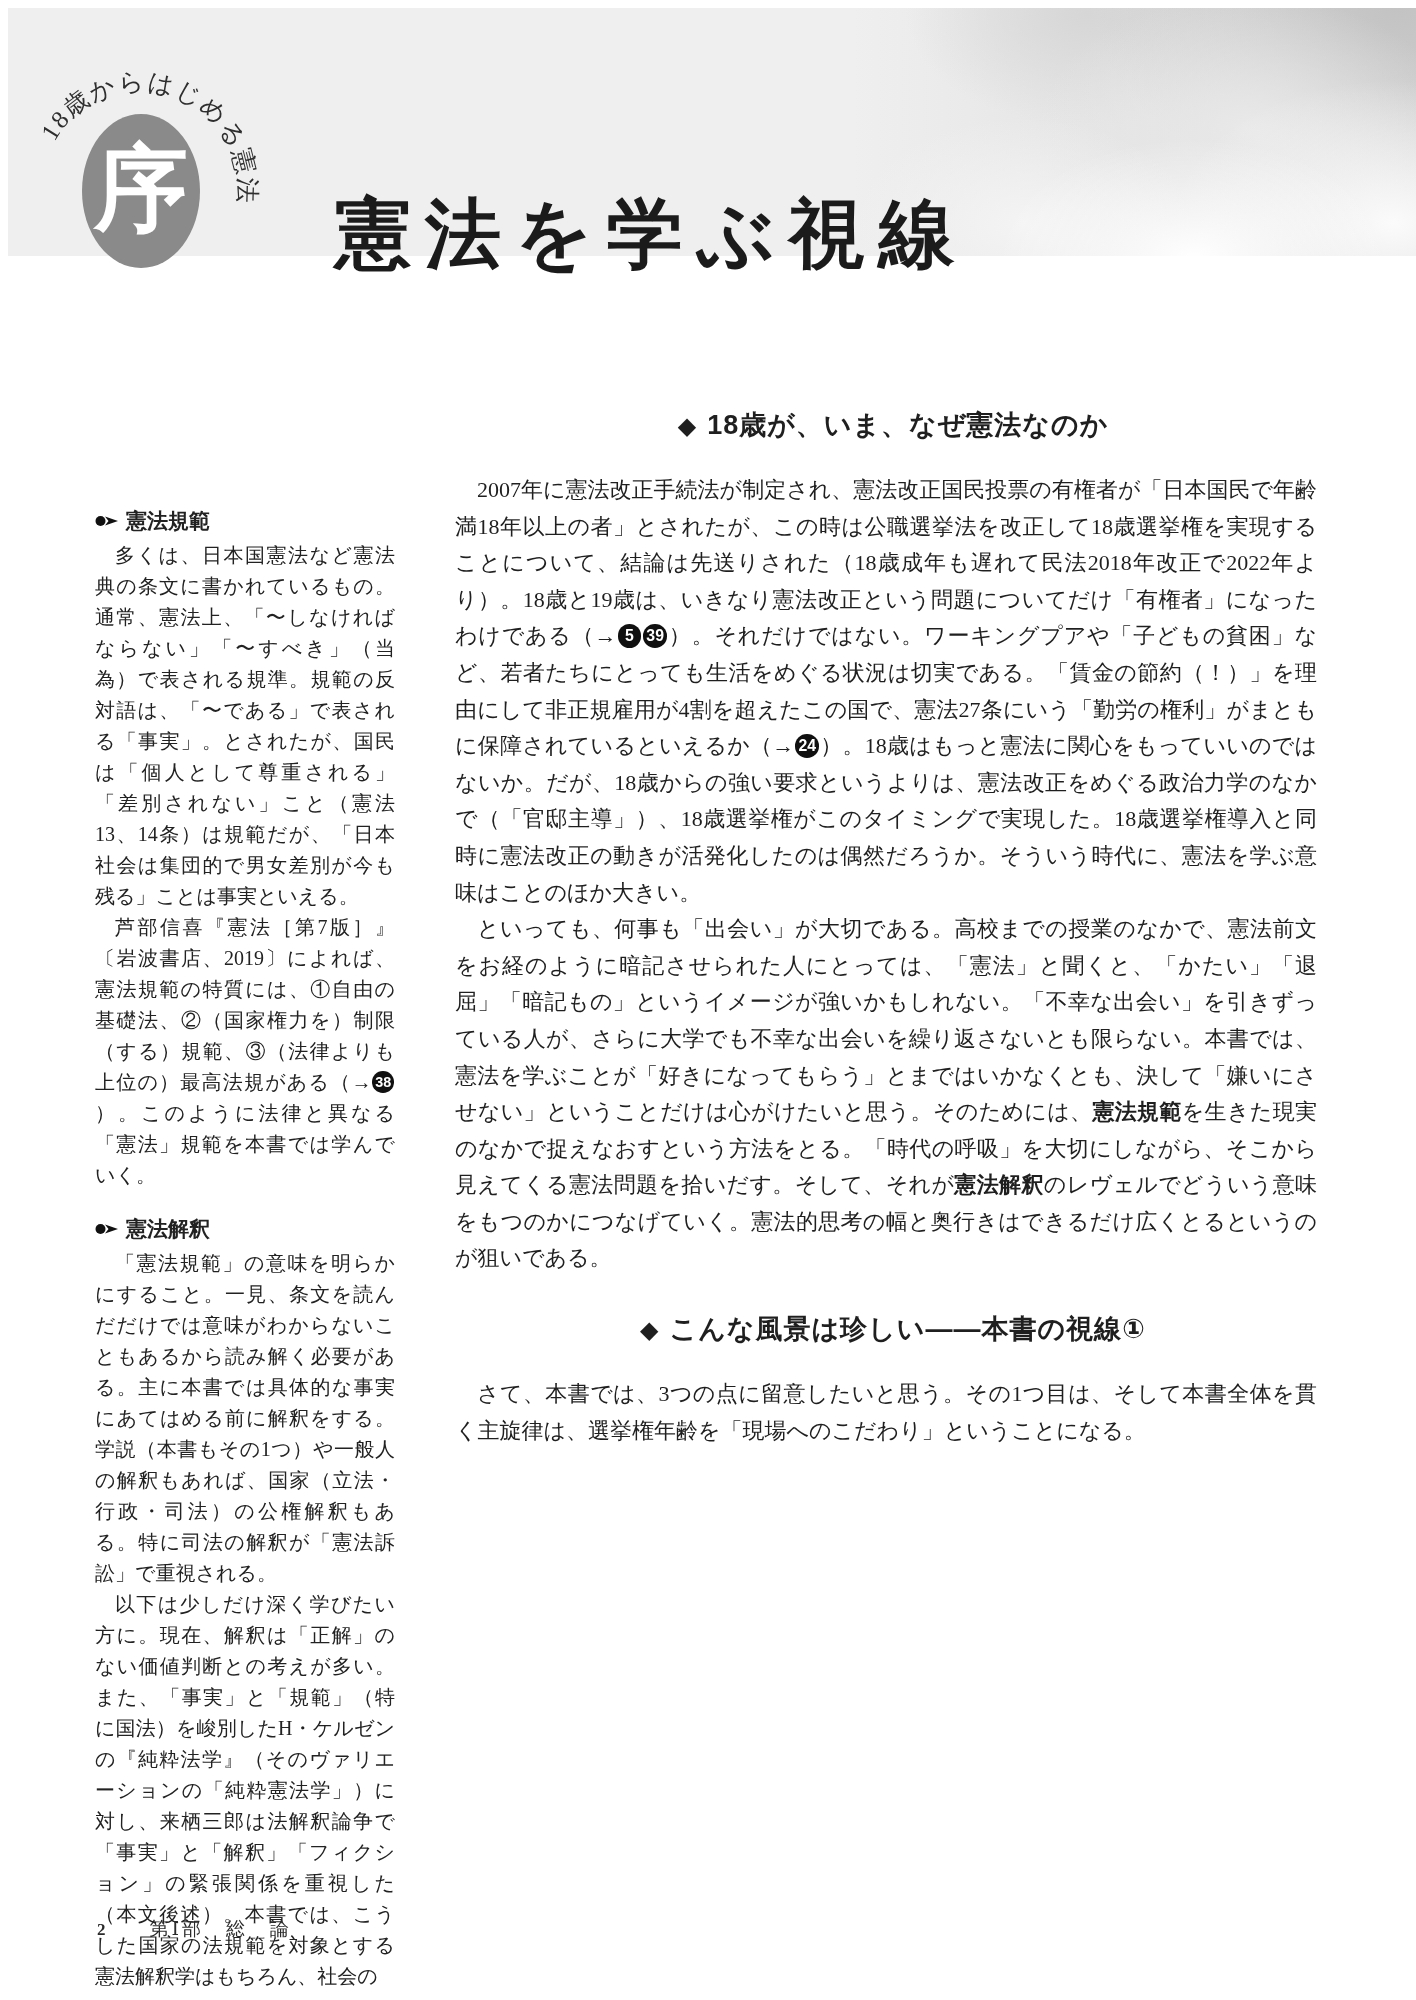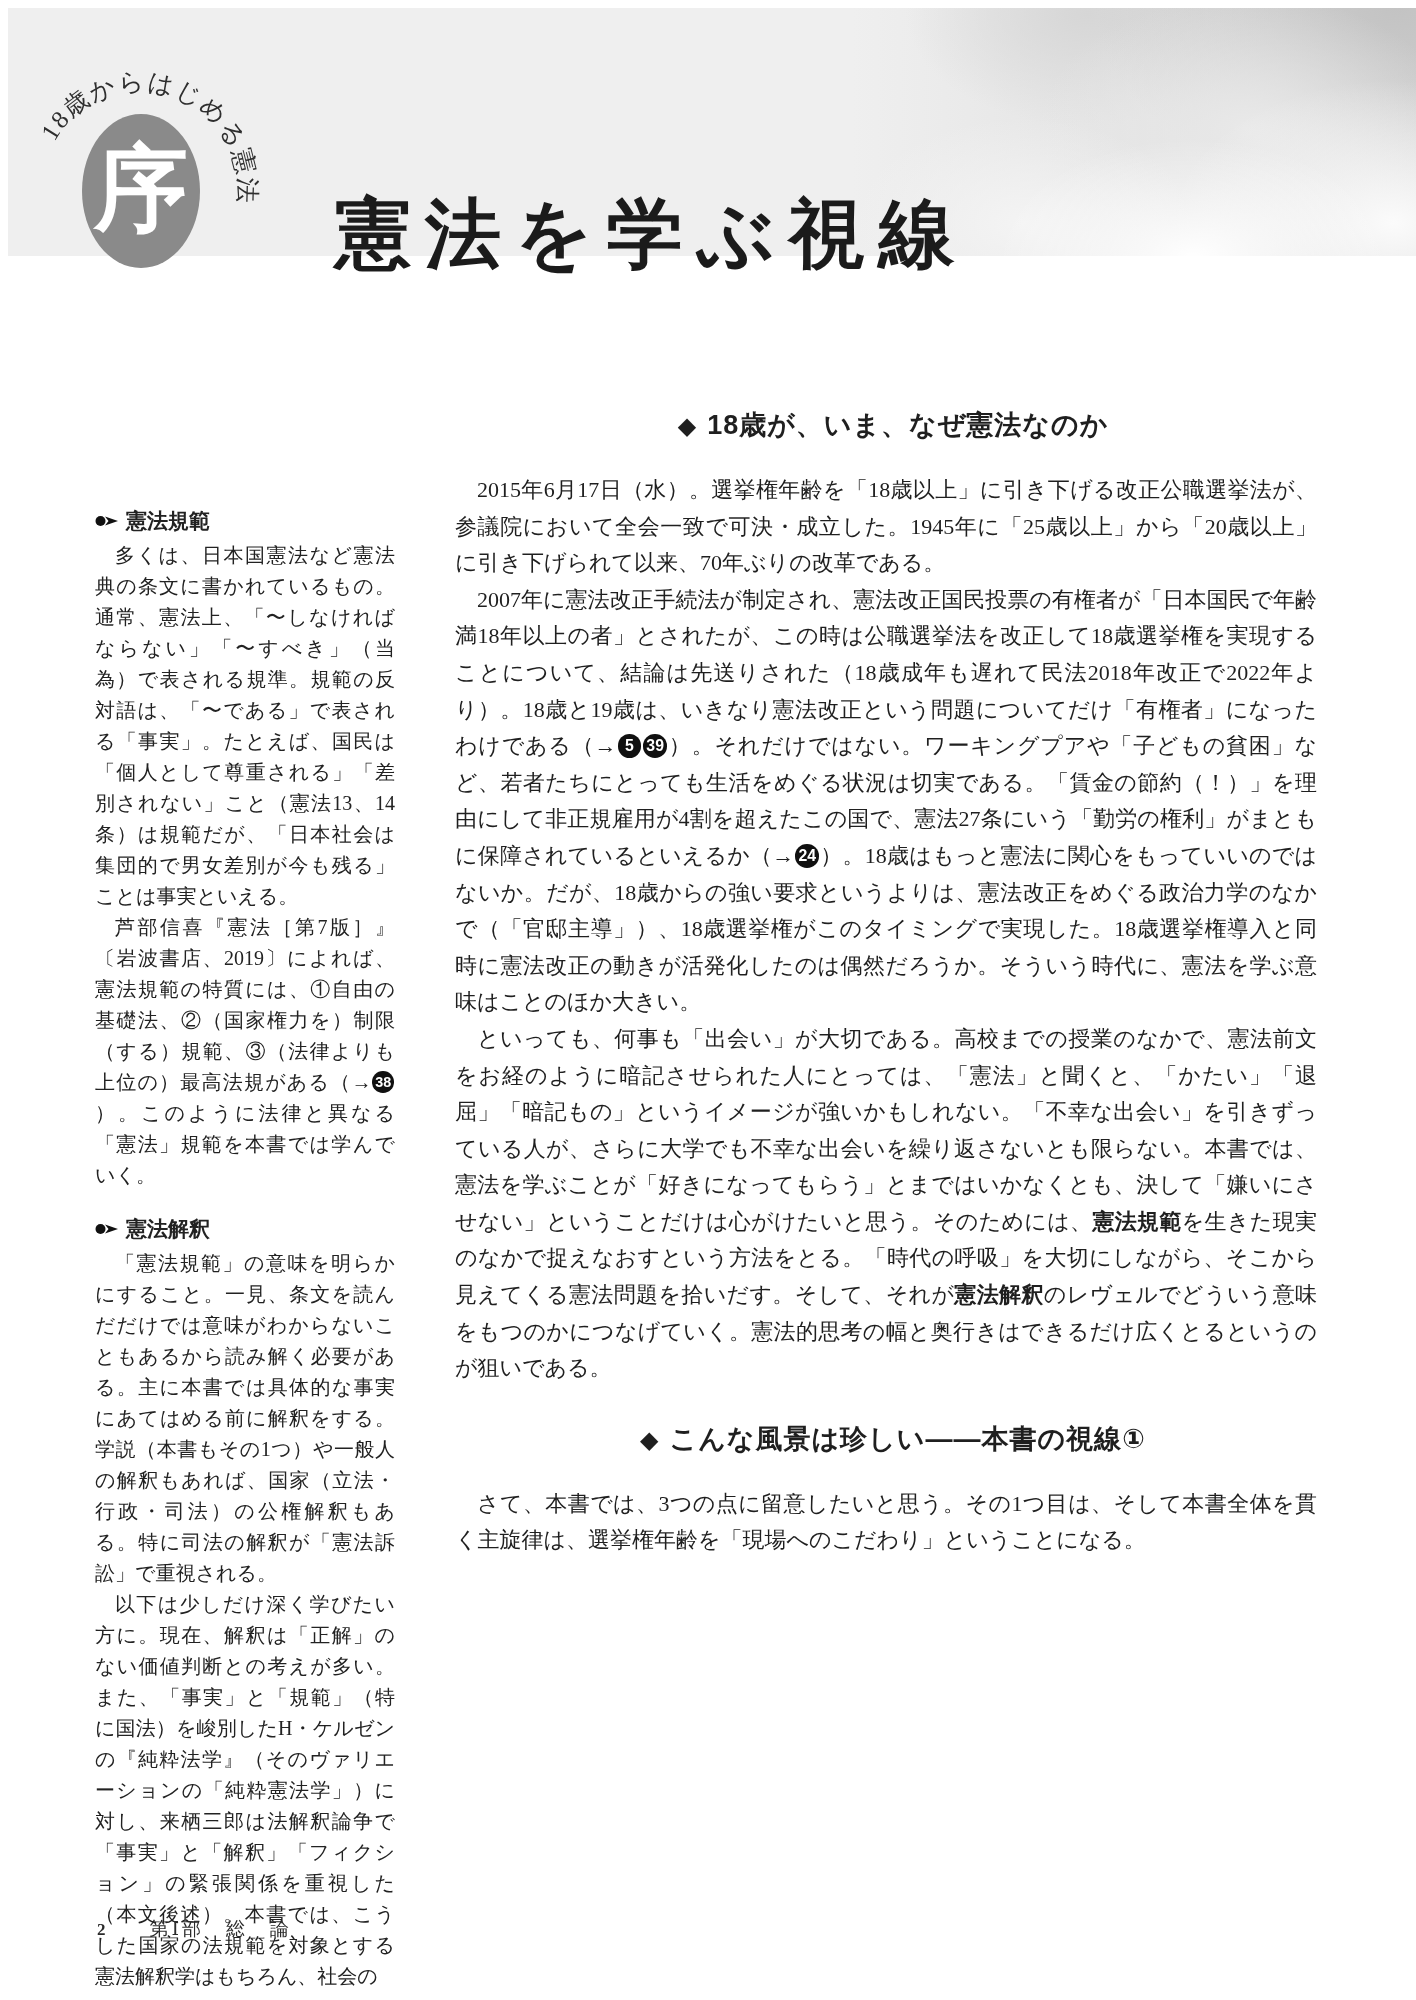--- a/index.html
+++ b/index.html
@@ -109,21 +109,21 @@
   <aside class="sidebar">
     <div class="note">
       <h3 class="note-heading">
         <svg class="pen-icon" width="24" height="14" viewBox="0 0 24 14" aria-hidden="true">
           <circle cx="5.5" cy="7" r="5" fill="#111"></circle>
           <polygon points="10,2.5 23,7 10,11.5 13.5,7" fill="#111"></polygon>
         </svg>
         <span>憲法規範</span>
       </h3>
       <div class="note-body">
-          <p><span>多くは、日本国憲法など憲法典の条文に書かれているもの。通常、憲法上、「〜しなければならない」「〜すべき」（当為）で表される規準。規範の反対語は、「〜である」で表される「事実」。たとえば、国民は「個人として尊重される」「差別されない」こと（憲法13、14条）は規範だが、「日本社会は集団的で男女差別が今も残る」ことは事実といえる。</span></p>
+          <p><span>多くは、日本国憲法など憲法典の条文に書かれているもの。通常、憲法上、「〜しなければならない」「〜すべき」（当為）で表される規準。規範の反対語は、「〜である」で表される「事実」。とされたが、国民は「個人として尊重される」「差別されない」こと（憲法13、14条）は規範だが、「日本社会は集団的で男女差別が今も残る」ことは事実といえる。</span></p>
           <p><span>芦部信喜『憲法［第7版］』〔岩波書店、2019〕によれば、憲法規範の特質には、①自由の基礎法、②（国家権力を）制限（する）規範、③（法律よりも上位の）最高法規がある（→</span><span class="circled">38</span><span>）。このように法律と異なる「憲法」規範を本書では学んでいく。</span></p>
         </div>
     </div>
     <div class="note">
       <h3 class="note-heading">
         <svg class="pen-icon" width="24" height="14" viewBox="0 0 24 14" aria-hidden="true">
           <circle cx="5.5" cy="7" r="5" fill="#111"></circle>
           <polygon points="10,2.5 23,7 10,11.5 13.5,7" fill="#111"></polygon>
         </svg>
         <span>憲法解釈</span>
@@ -134,21 +134,20 @@
         </div>
     </div>
   </aside>
 
   <main class="main-col">
     <section class="section">
       <h2 class="section-heading">
         <span class="diamond-icon">◆</span><span>18歳が、いま、なぜ憲法なのか</span>
       </h2>
       <div class="section-body">
-          <p><span>2015年6月17日（水）。選挙権年齢を「18歳以上」に引き下げる改正公職選挙法が、参議院において全会一致で可決・成立した。1945年に「25歳以上」から「20歳以上」に引き下げられて以来、70年ぶりの改革である。</span></p>
           <p><span>2007年に憲法改正手続法が制定され、憲法改正国民投票の有権者が「日本国民で年齢満18年以上の者」とされたが、この時は公職選挙法を改正して18歳選挙権を実現することについて、結論は先送りされた（18歳成年も遅れて民法2018年改正で2022年より）。18歳と19歳は、いきなり憲法改正という問題についてだけ「有権者」になったわけである（→</span><span class="circled">5</span><span class="circled">39</span><span>）。それだけではない。ワーキングプアや「子どもの貧困」など、若者たちにとっても生活をめぐる状況は切実である。「賃金の節約（！）」を理由にして非正規雇用が4割を超えたこの国で、憲法27条にいう「勤労の権利」がまともに保障されているといえるか（→</span><span class="circled">24</span><span>）。18歳はもっと憲法に関心をもっていいのではないか。だが、18歳からの強い要求というよりは、憲法改正をめぐる政治力学のなかで（「官邸主導」）、18歳選挙権がこのタイミングで実現した。18歳選挙権導入と同時に憲法改正の動きが活発化したのは偶然だろうか。そういう時代に、憲法を学ぶ意味はことのほか大きい。</span></p>
           <p><span>といっても、何事も「出会い」が大切である。高校までの授業のなかで、憲法前文をお経のように暗記させられた人にとっては、「憲法」と聞くと、「かたい」「退屈」「暗記もの」というイメージが強いかもしれない。「不幸な出会い」を引きずっている人が、さらに大学でも不幸な出会いを繰り返さないとも限らない。本書では、憲法を学ぶことが「好きになってもらう」とまではいかなくとも、決して「嫌いにさせない」ということだけは心がけたいと思う。そのためには、</span><span class="bold-run">憲法規範</span><span>を生きた現実のなかで捉えなおすという方法をとる。「時代の呼吸」を大切にしながら、そこから見えてくる憲法問題を拾いだす。そして、それが</span><span class="bold-run">憲法解釈</span><span>のレヴェルでどういう意味をもつのかにつなげていく。憲法的思考の幅と奥行きはできるだけ広くとるというのが狙いである。</span></p>
         </div>
     </section>
     <section class="section">
       <h2 class="section-heading">
         <span class="diamond-icon">◆</span><span>こんな風景は珍しい——本書の視線①</span>
       </h2>
       <div class="section-body">
           <p><span>さて、本書では、3つの点に留意したいと思う。その1つ目は、そして本書全体を貫く主旋律は、選挙権年齢を「現場へのこだわり」ということになる。</span></p>

